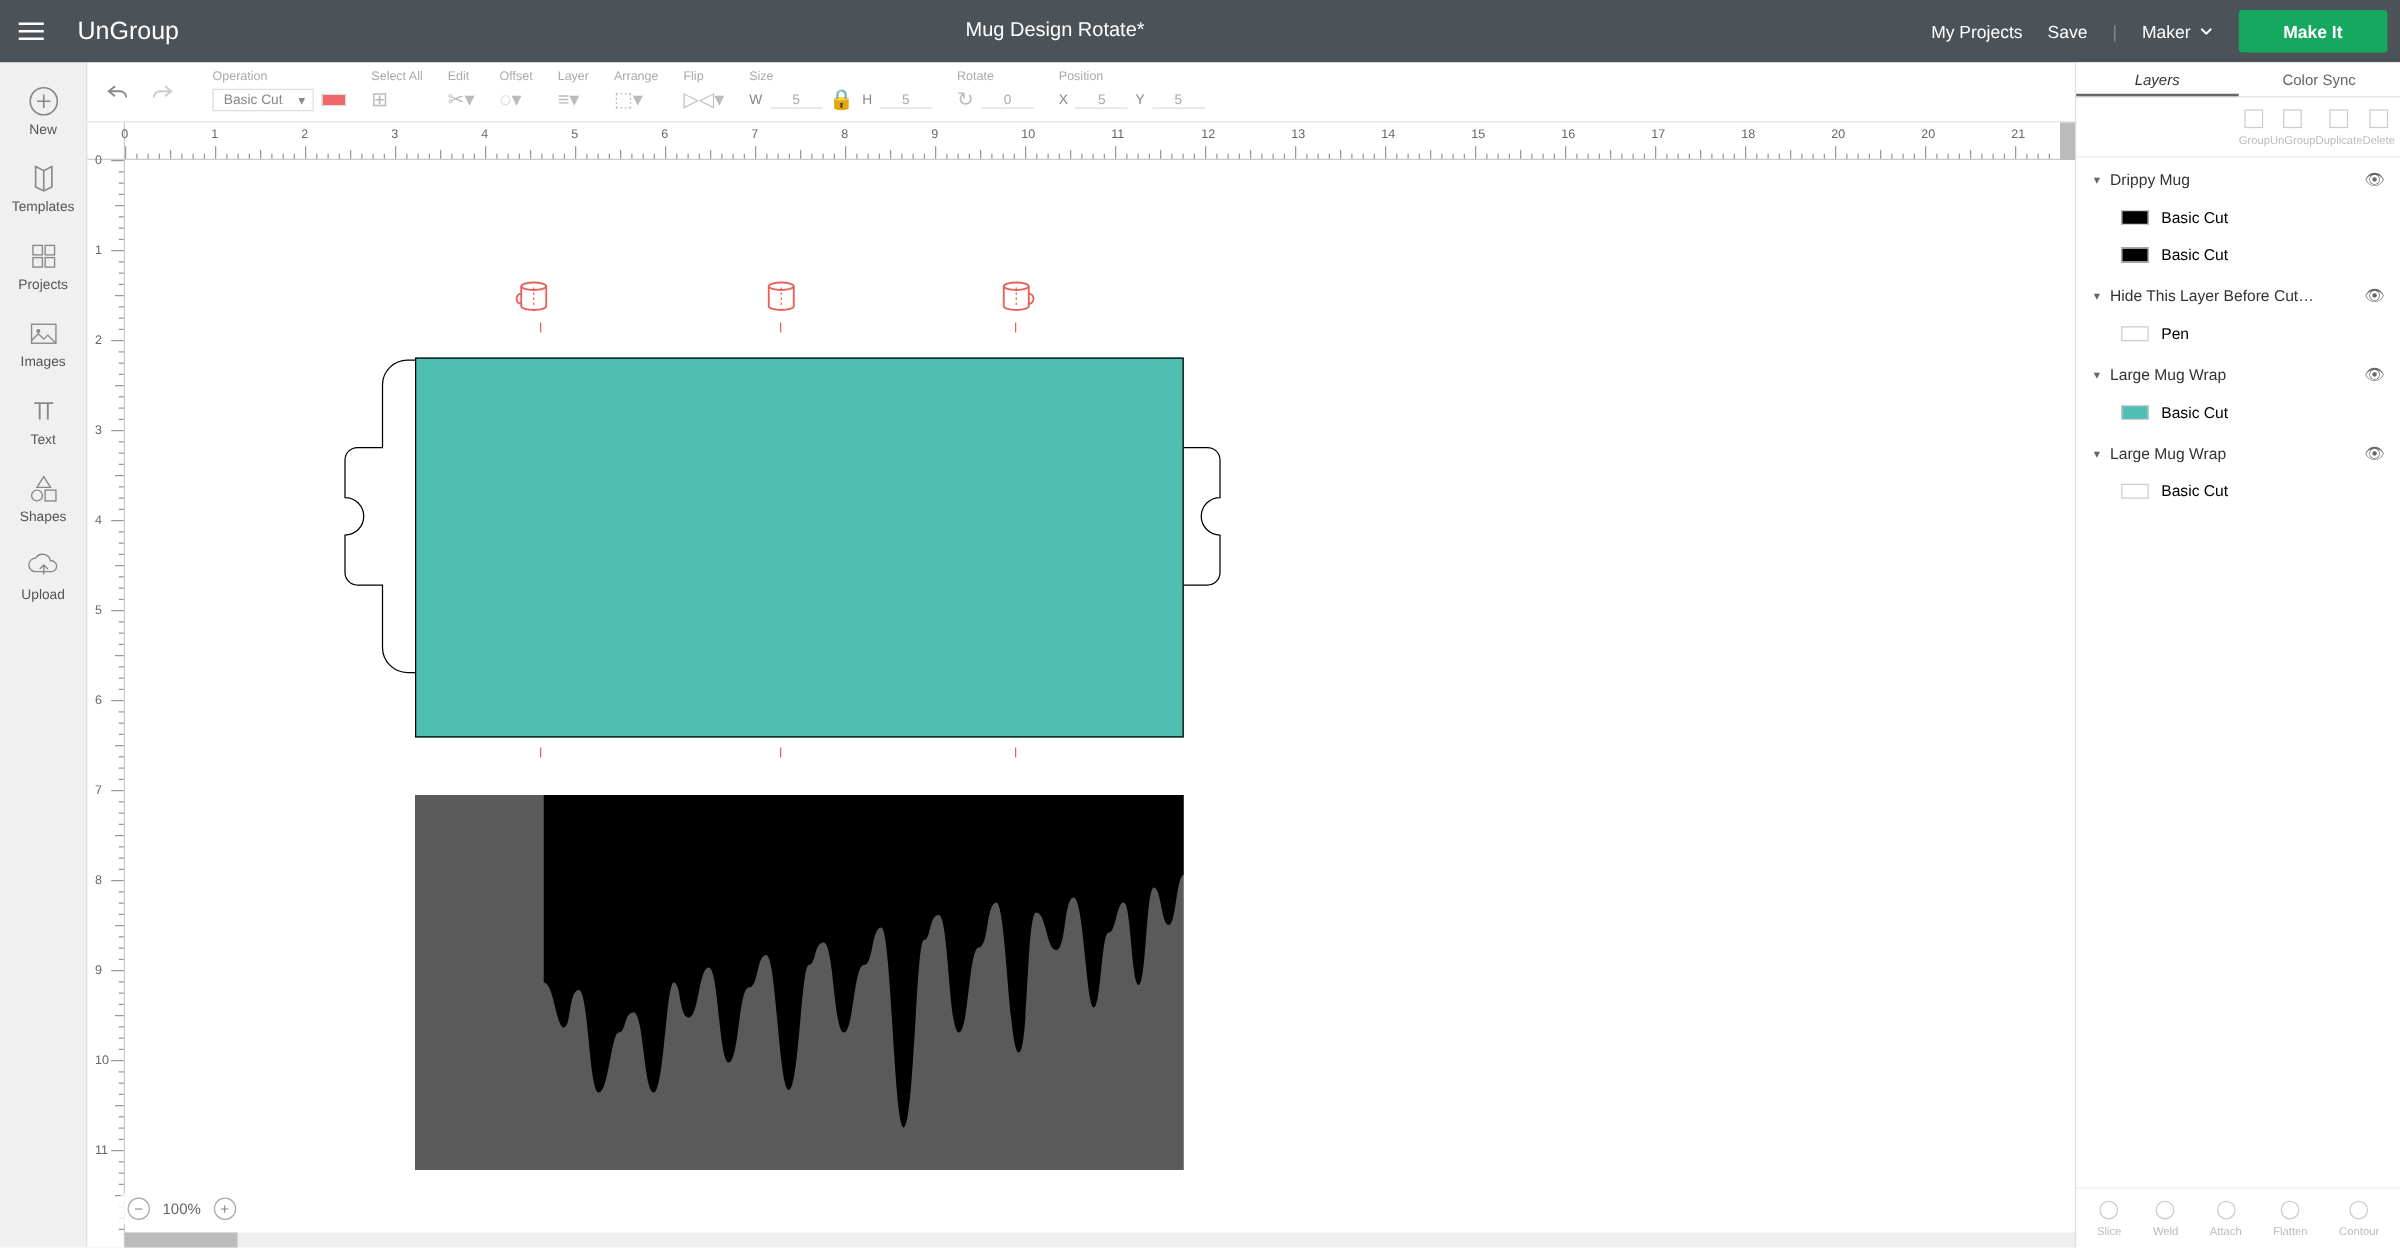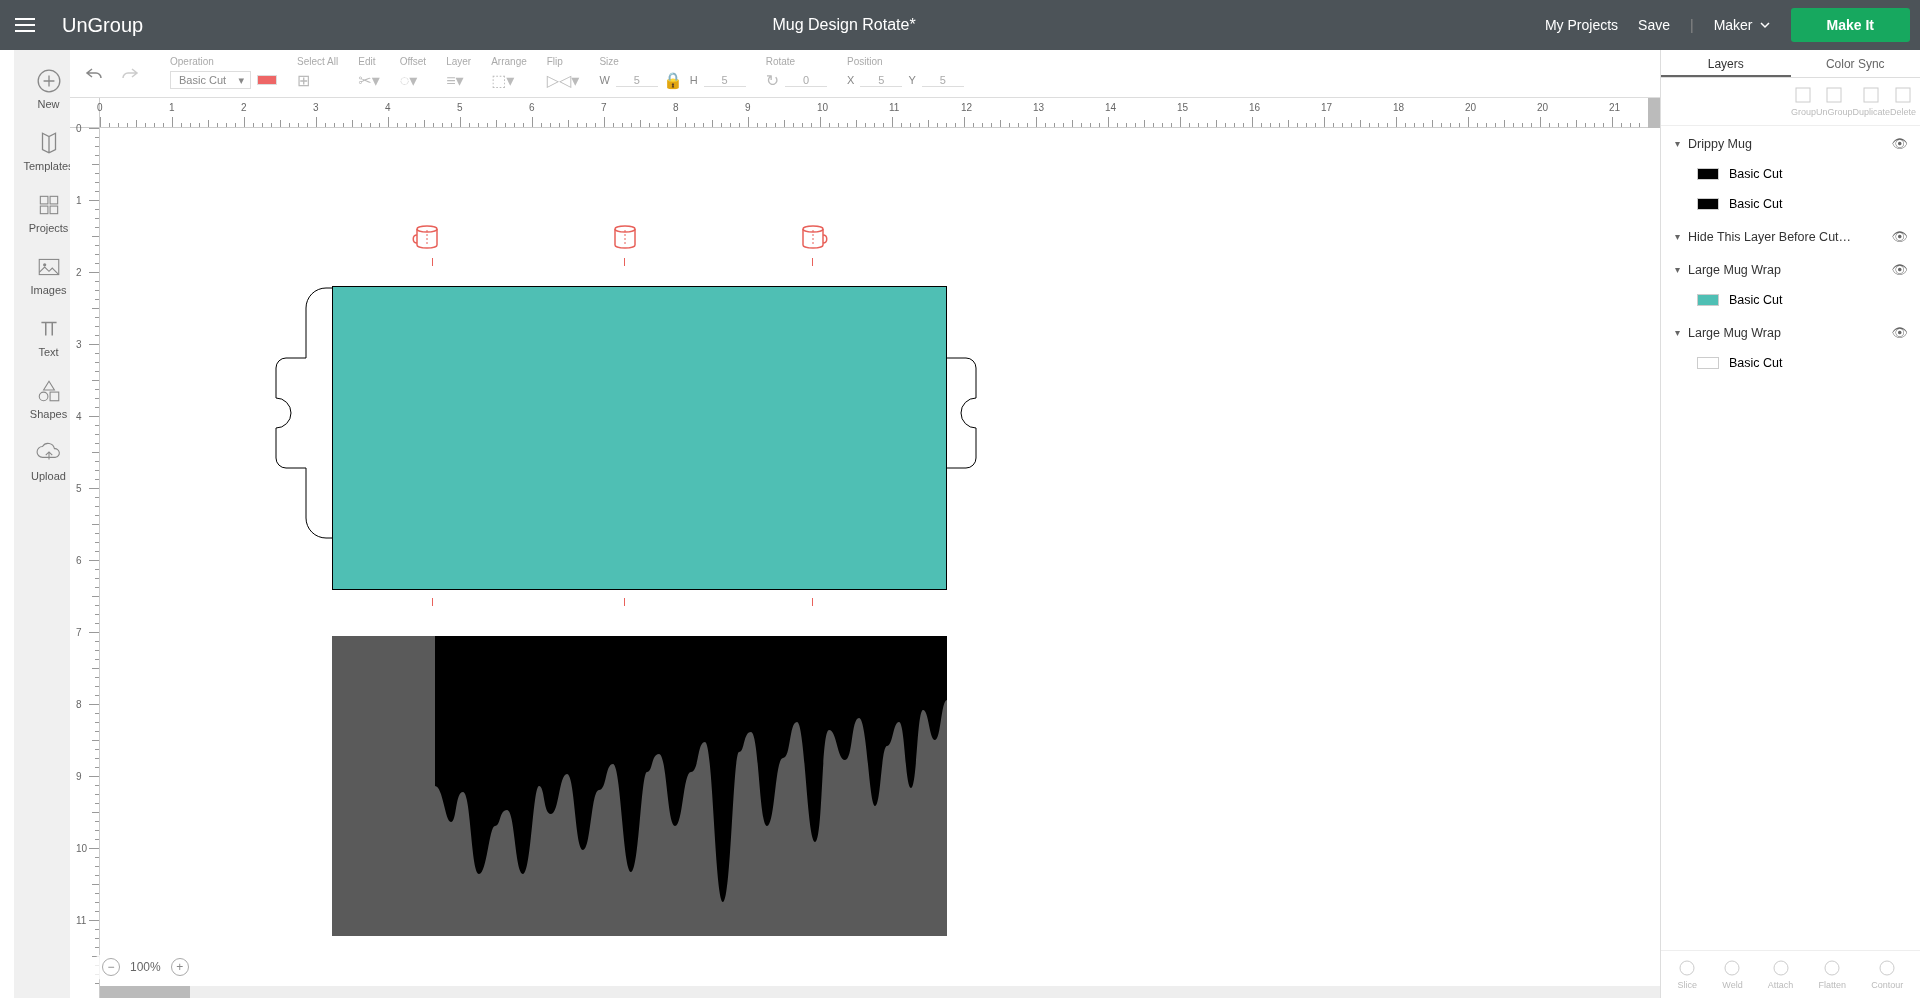--- a/index.html
+++ b/index.html
@@ -13,21 +13,21 @@
 .hamburger span::before { top:-6px; } .hamburger span::after { top:6px; }
 .canvas-lbl { font-size:20px; font-weight:300; margin-left:12px; }
 .hdr-center { flex:1; text-align:center; font-size:16px; }
 .hdr-right { display:flex; align-items:center; gap:20px; padding-right:10px; font-size:14px; }
 .hdr-right span { cursor:pointer; }
 .divider { color:#888; }
 .machine { display:flex; align-items:center; gap:6px; }
 .make-it { background:#17a85f; padding:9px 36px; border-radius:3px; font-weight:600; cursor:pointer; }
 
 
-.sidebar { position:absolute; left:14px; top:50px; bottom:0; width:70px; background:#f0f0f0; border-right:1px solid #ddd; display:flex; flex-direction:column; align-items:center; padding-top:8px; }
+.sidebar { position:absolute; left:0; top:50px; bottom:0; width:70px; background:#f0f0f0; border-right:1px solid #ddd; display:flex; flex-direction:column; align-items:center; padding-top:8px; }
 .sb-item { display:flex; flex-direction:column; align-items:center; gap:4px; padding:10px 0; cursor:pointer; width:100%; }
 .sb-item svg { width:26px; height:26px; }
 .sb-item span { font-size:11px; color:#555; }
 
 
 .toolbar { position:absolute; left:70px; right:0; top:50px; height:48px; background:#fff; border-bottom:1px solid #ddd; display:flex; align-items:center; padding:0 14px; gap:20px; font-size:11px; color:#888; }
 .tb-group { display:flex; flex-direction:column; gap:2px; }
 .tb-label { font-size:10px; color:#aaa; }
 .tb-row { display:flex; align-items:center; gap:6px; height:22px; }
 .tb-select { border:1px solid #ddd; padding:2px 24px 2px 8px; font-size:11px; color:#888; position:relative; }
@@ -50,21 +50,21 @@
 .mug-icon{position:absolute;width:30px;height:30px;}
 .mug-tick{position:absolute;width:1px;height:8px;background:#e8615a;}
 .wrap-outline{position:absolute;fill:none;stroke:#000;stroke-width:1;}
 .teal-rect{position:absolute;background:#4fbfb4;border:1px solid #000;}
 .drip-box{position:absolute;background:#5a5a5a;}
 
 
 .rpanel { position:absolute; right:0; top:50px; bottom:0; width:260px; background:#fff; border-left:1px solid #ddd; display:flex; flex-direction:column; }
 .rp-tabs { display:flex; height:28px; border-bottom:1px solid #ddd; }
 .rp-tab { flex:1; text-align:center; font-size:12px; line-height:28px; color:#666; cursor:pointer; }
-.rp-tab.active { border-bottom:2px solid #666; color:#333; }
+.rp-tab.active { border-bottom:2px solid #666; color:#333;font-style:italic; }
 .rp-ops { display:flex; justify-content:flex-end; padding:8px 4px; border-bottom:1px solid #eee; }
 .rp-op { display:flex; flex-direction:column; align-items:center; gap:3px; font-size:9px; color:#bbb; }
 .rp-op svg{width:18px;height:18px;}
 .layer-list { flex:1; overflow:auto; font-size:12.5px; }
 .layer-group { padding:10px 12px 8px 14px; display:flex; align-items:center; gap:8px; cursor:pointer; }
 .layer-group .arrow { font-size:10px; color:#666; }
 .layer-group .name { flex:1; color:#333; white-space:nowrap; overflow:hidden; text-overflow:ellipsis; }
 .eye { color:#666; font-size:13px; }
 .layer-child { padding:8px 12px 8px 36px; display:flex; align-items:center; gap:10px; }
 .swatch { width:22px; height:12px; border:1px solid #ccc; flex-shrink:0; }
@@ -645,20 +645,24 @@
       </div>
       <div class="layer-child">
         <span class="swatch" style="background:#000"></span>
         <span>Basic Cut</span>
       </div>
       <div class="layer-group">
         <span class="arrow">▾</span>
         <span class="name">Hide This Layer Before Cut…</span>
         <span class="eye">👁</span>
       </div>
+      <div class="layer-child">
+        <span class="swatch" style="background:#fff"></span>
+        <span>Pen</span>
+      </div>
       <div class="layer-group">
         <span class="arrow">▾</span>
         <span class="name">Large Mug Wrap</span>
         <span class="eye">👁</span>
       </div>
       <div class="layer-child">
         <span class="swatch" style="background:#4fbfb4"></span>
         <span>Basic Cut</span>
       </div>
       <div class="layer-group">

